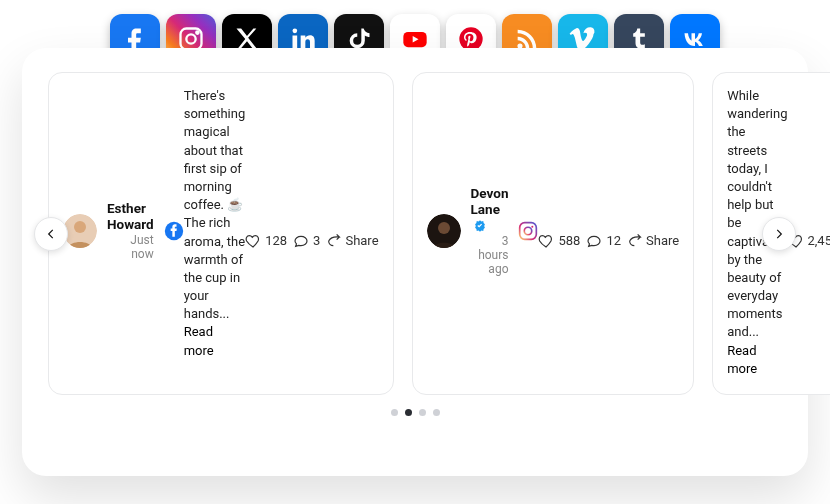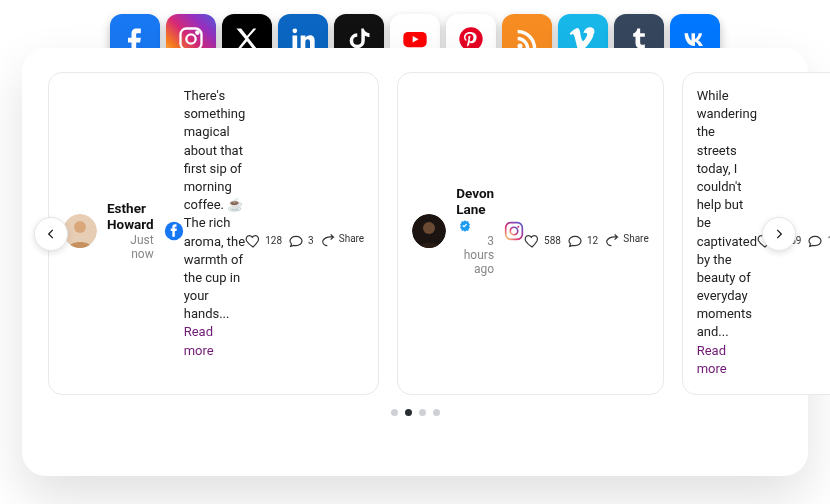--- a/index.html
+++ b/index.html
@@ -56,38 +56,38 @@
   }
   .avatar {
     width: 34px; height: 34px; border-radius: 50%;
     flex-shrink: 0;
   }
   .name { font-weight: 700; font-size: 13.5px; color: #111; }
   .time { font-size: 12px; color: #888; margin-top: 1px; text-align: right;}
   .verify { color:#1d9bf0; margin-left:2px; display:inline-flex; vertical-align:middle;}
   .net-ico { margin-left: auto; display:flex; align-items:center; }
   .body-text { font-size: 13px; line-height: 1.4; color: #222; margin-bottom: 6px; min-height: 74px;}
-  .readmore { color: #701a75; font-size: 13px; cursor: pointer; }
+  .readmore { color: #000000; font-size: 13px; cursor: pointer; }
   .hash { color: #2176ff; }
   .media {
     margin-top: 8px;
     border-radius: 8px;
     height: 148px;
     position: relative;
     overflow: hidden;
   }
   .media svg.scene { width: 100%; height: 100%; display: block; }
   .media .badge {
     position: absolute; top: 8px; right: 8px;
     color: #fff; opacity: .9;
   }
   .foot {
     display: flex; align-items: center; gap: 6px;
     margin-top: 10px;
-    font-size: 10px; color: #333;
+    font-size: 13px; color: #333;
   }
   .foot .grp { display: flex; align-items: center; gap: 4px; cursor:pointer;}
   .foot .share { margin-left: auto; display:flex; align-items:flex-start; gap:3px; cursor:pointer;}
   .ico { width: 16px; height: 16px; stroke: #333; fill:none; stroke-width:1.8; }
   .nav {
     position: absolute;
     top: 50%; transform: translateY(-50%);
     width: 34px; height: 34px;
     border-radius: 50%;
     background: #fff;

